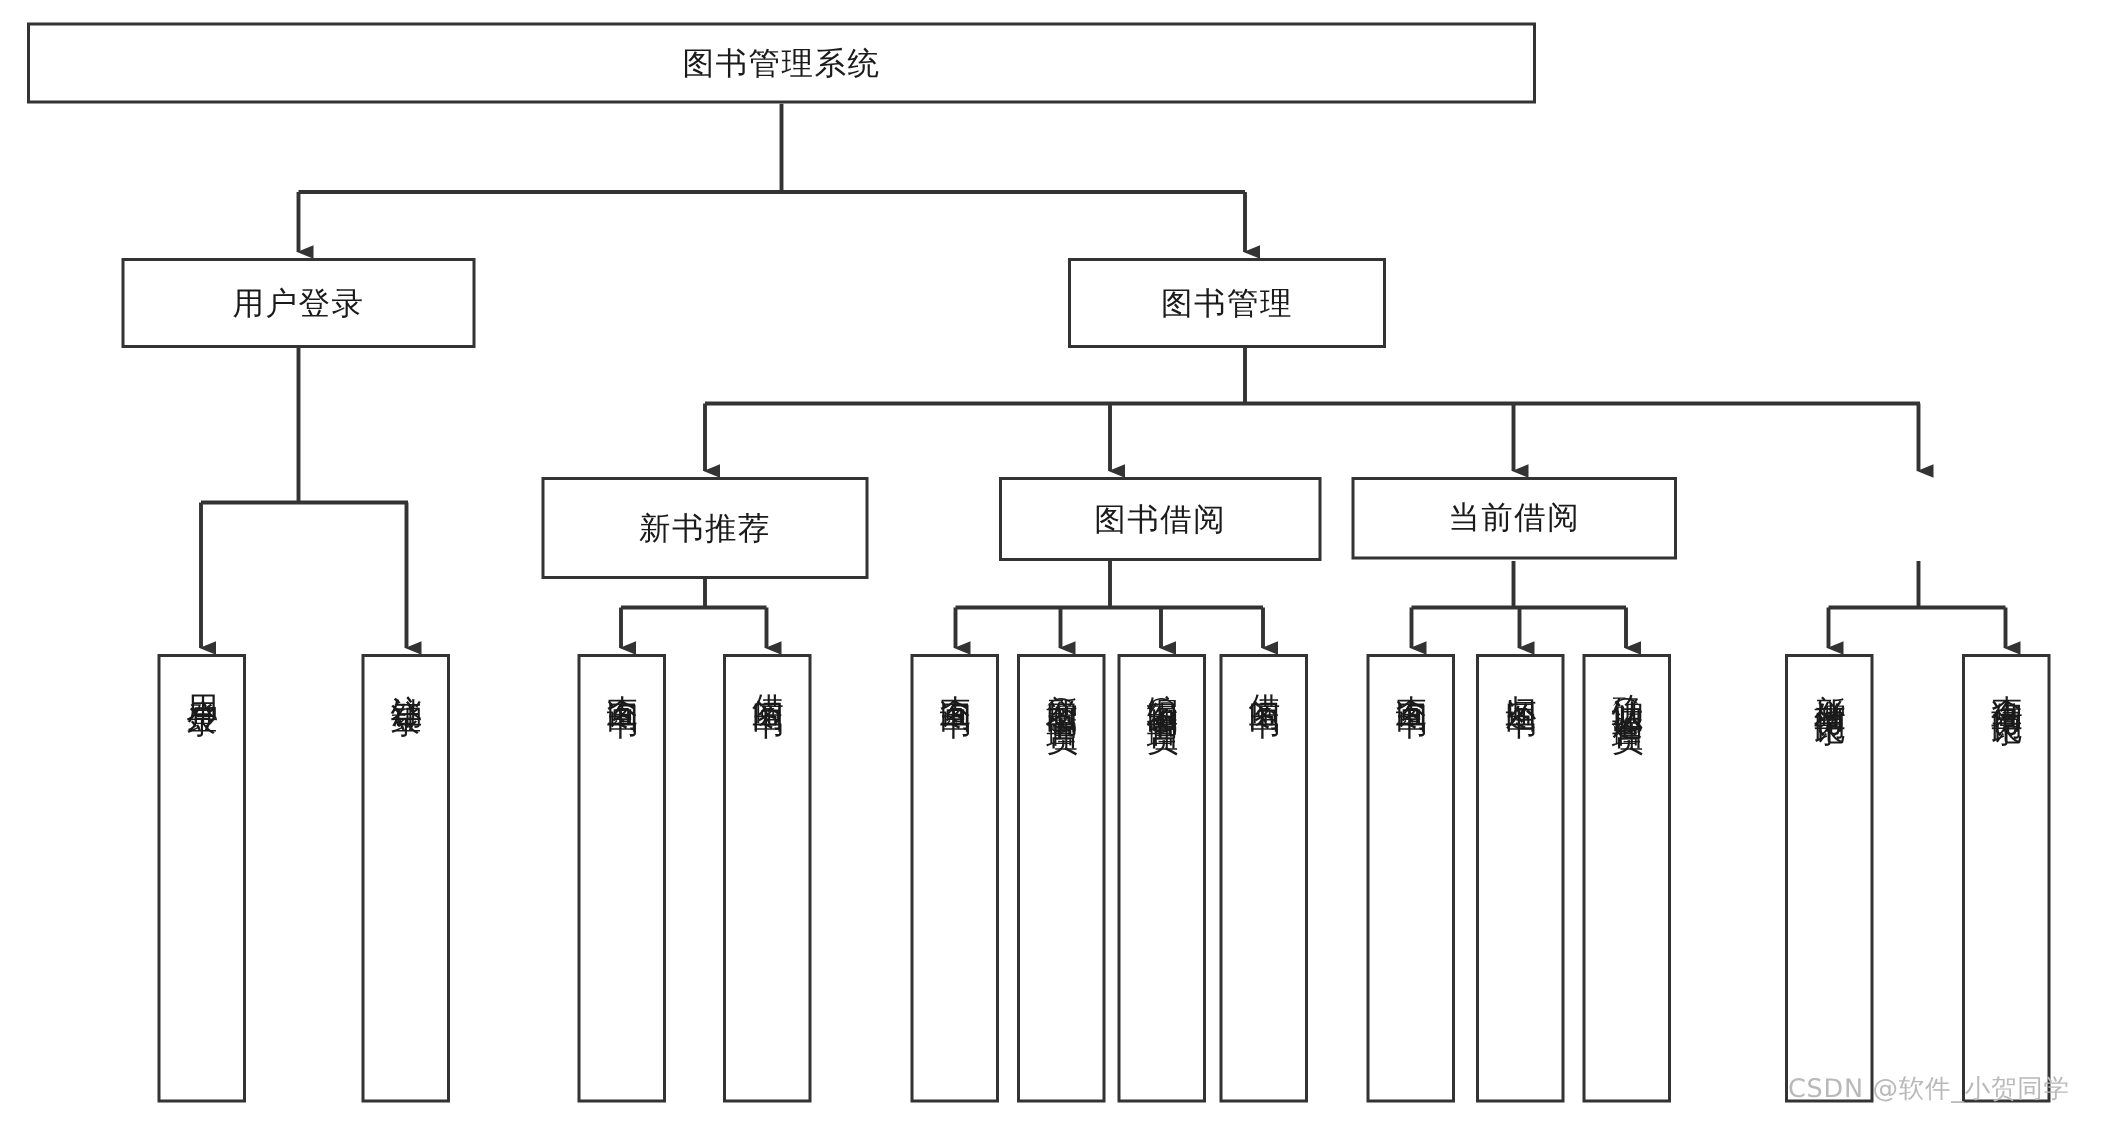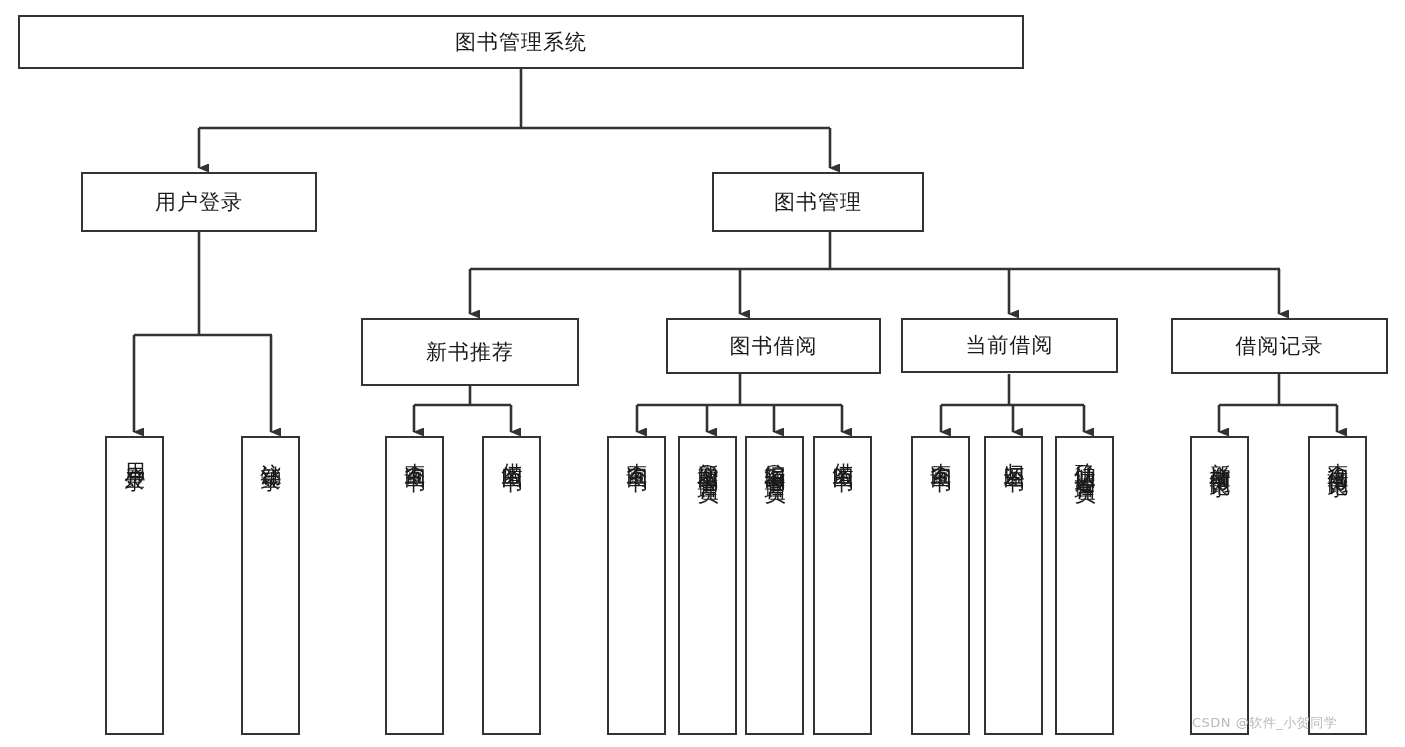--- a/index.html
+++ b/index.html
@@ -55,21 +55,21 @@
     text-orientation: upright;
     font-size: 21px;
     letter-spacing: 3px;
     line-height: 1;
     white-space: nowrap;
   }
   .node-root .label { font-size: 22px; }
   .watermark {
     position: absolute;
     color: #b9b9b9;
-    font-size: 13px;
+    font-size: 17px;
     letter-spacing: 0.5px;
     white-space: nowrap;
     font-family: "DejaVu Sans", "Liberation Sans", sans-serif;
   }
 </style>
 </head>
 <body>
 
 <div id="canvas">
 
@@ -137,23 +137,20 @@
 
   <div class="node horizontal" id="n3-0" style="left: 361px; top: 318px; width: 218px; height: 68px;">
     <span class="label">新书推荐</span>
   </div>
   <div class="node horizontal" id="n3-1" style="left: 633px; top: 318px; width: 215px; height: 56px; margin-left: 33px;">
     <span class="label">图书借阅</span>
   </div>
   <div class="node horizontal" id="n3-2" style="left: 901px; top: 318px; width: 217px; height: 55px;">
     <span class="label">当前借阅</span>
   </div>
-  <div class="node horizontal" id="n3-3" style="left: 1171px; top: 318px; width: 217px; height: 56px;">
-    <span class="label">借阅记录</span>
-  </div>
 
   <div class="node vertical" id="lf-0" style="left: 105px; top: 436px; width: 59px; height: 299px;">
     <span class="label">用户登录</span>
   </div>
   <div class="node vertical" id="lf-1" style="left: 241px; top: 436px; width: 59px; height: 299px;">
     <span class="label">注销登录</span>
   </div>
   <div class="node vertical" id="lf-2" style="left: 385px; top: 436px; width: 59px; height: 299px;">
     <span class="label">查询图书</span>
   </div>

